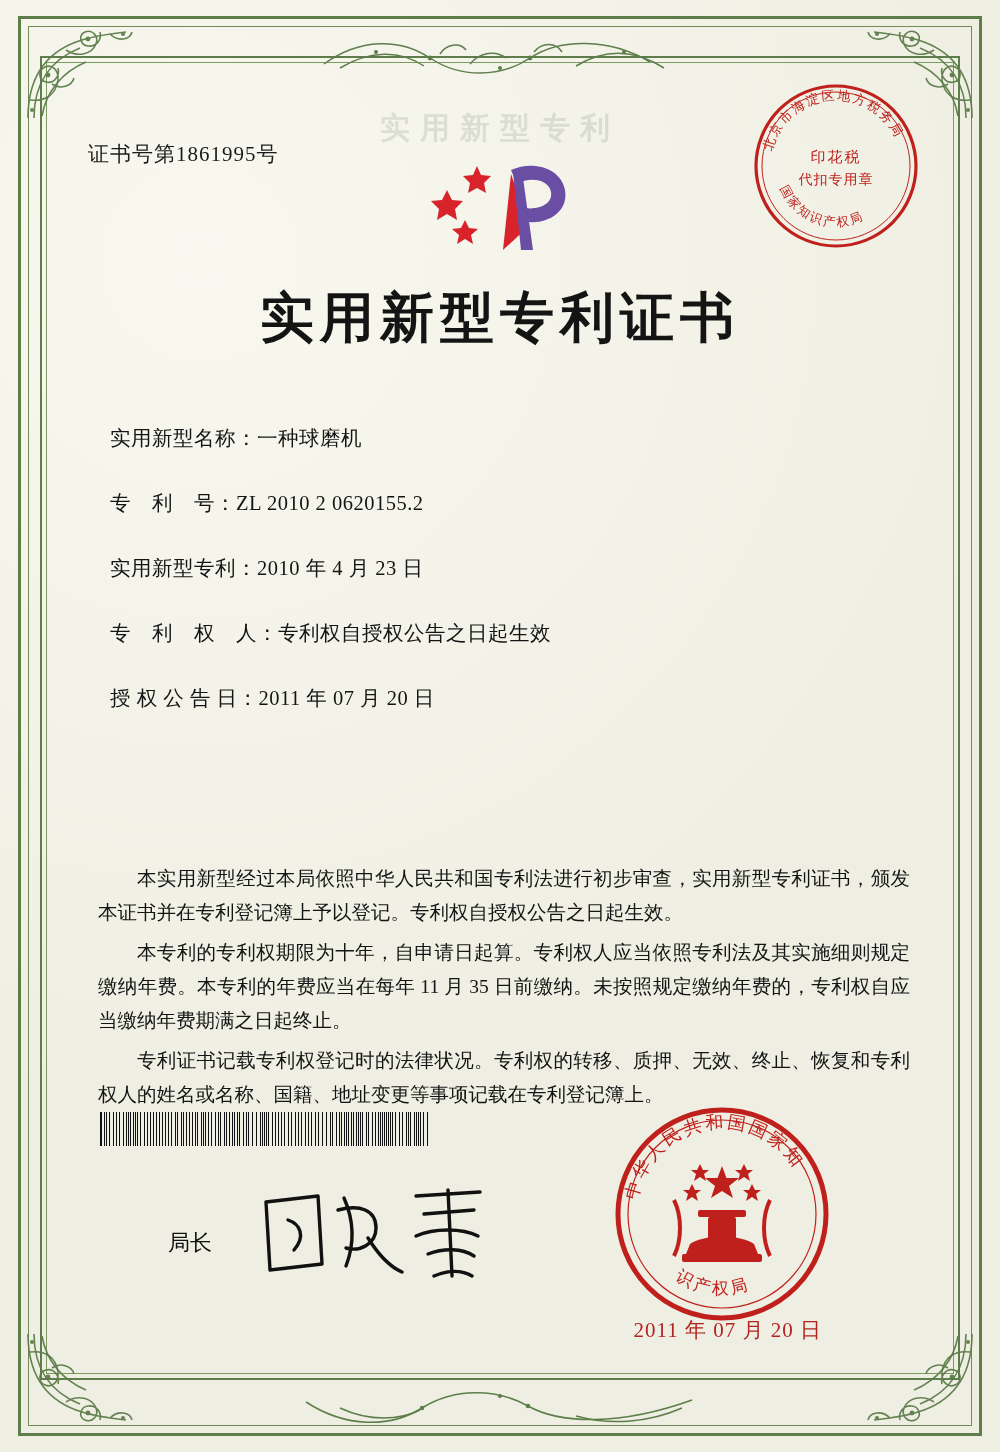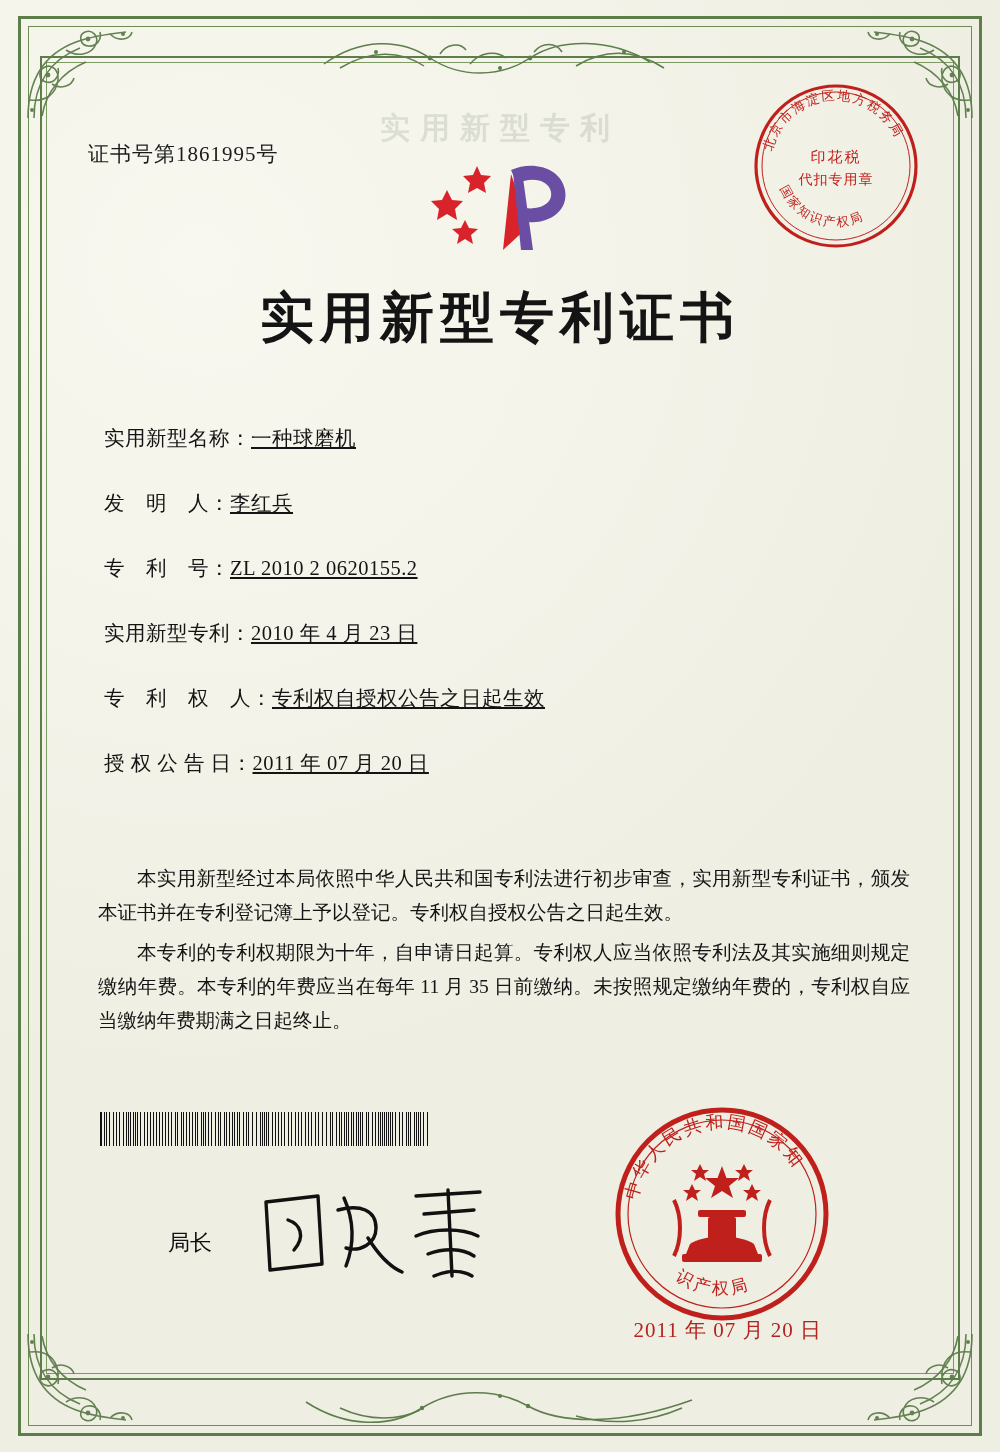--- a/index.html
+++ b/index.html
@@ -138,22 +138,22 @@
     top: 424px;
     width: 800px;
   }
   .field-row {
     font-size: 20.5px;
     color: #141414;
     margin-bottom: 37px;
     letter-spacing: 0.5px;
     white-space: nowrap;
   }
-  .field-label { display: inline; }
-  .field-value { display: inline; text-decoration: underline; }
+  .field-label { display: inline; margin-left: 6px; }
+  .field-value { display: inline; }
 
   .paragraphs {
     position: absolute;
     left: 98px;
     top: 862px;
     width: 812px;
     font-size: 19.5px;
     line-height: 34px;
     color: #141414;
     text-align: justify;
@@ -382,39 +382,37 @@
     </svg>
   </div>
 
   <div class="main-title">实用新型专利证书</div>
 
   <div class="fields">
     <div class="field-row">
       <span class="field-label">实用新型名称：</span><span class="field-value">一种球磨机</span>
     </div>
     <div class="field-row">
-      <span class="field-label">发　明　人：</span><span class="field-value">李红兵</span>
-    </div>
-    <div class="field-row">
       <span class="field-label">专　利　号：</span><span class="field-value">ZL 2010 2 0620155.2</span>
     </div>
     <div class="field-row">
       <span class="field-label">实用新型专利：</span><span class="field-value">2010 年 4 月 23 日</span>
     </div>
     <div class="field-row">
       <span class="field-label">专　利　权　人：</span><span class="field-value">专利权自授权公告之日起生效</span>
     </div>
     <div class="field-row">
       <span class="field-label">授 权 公 告 日：</span><span class="field-value">2011 年 07 月 20 日</span>
     </div>
   </div>
 
   <div class="paragraphs">
     <p>本实用新型经过本局依照中华人民共和国专利法进行初步审查，实用新型专利证书，颁发本证书并在专利登记簿上予以登记。专利权自授权公告之日起生效。</p>
     <p>本专利的专利权期限为十年，自申请日起算。专利权人应当依照专利法及其实施细则规定缴纳年费。本专利的年费应当在每年 11 月 35 日前缴纳。未按照规定缴纳年费的，专利权自应当缴纳年费期满之日起终止。</p>
+    <p>专利证书记载专利权登记时的法律状况。专利权的转移、质押、无效、终止、恢复和专利权人的姓名或名称、国籍、地址变更等事项记载在专利登记簿上。</p>
   </div>
 
   <div class="barcode">
       <i style="width: 2px; margin-right: 2px;"></i>
       <i style="width: 1px; margin-right: 1px;"></i>
       <i style="width: 1px; margin-right: 2px;"></i>
       <i style="width: 1px; margin-right: 3px;"></i>
       <i style="width: 1px; margin-right: 2px;"></i>
       <i style="width: 1px; margin-right: 2px;"></i>
       <i style="width: 1px; margin-right: 3px;"></i>

